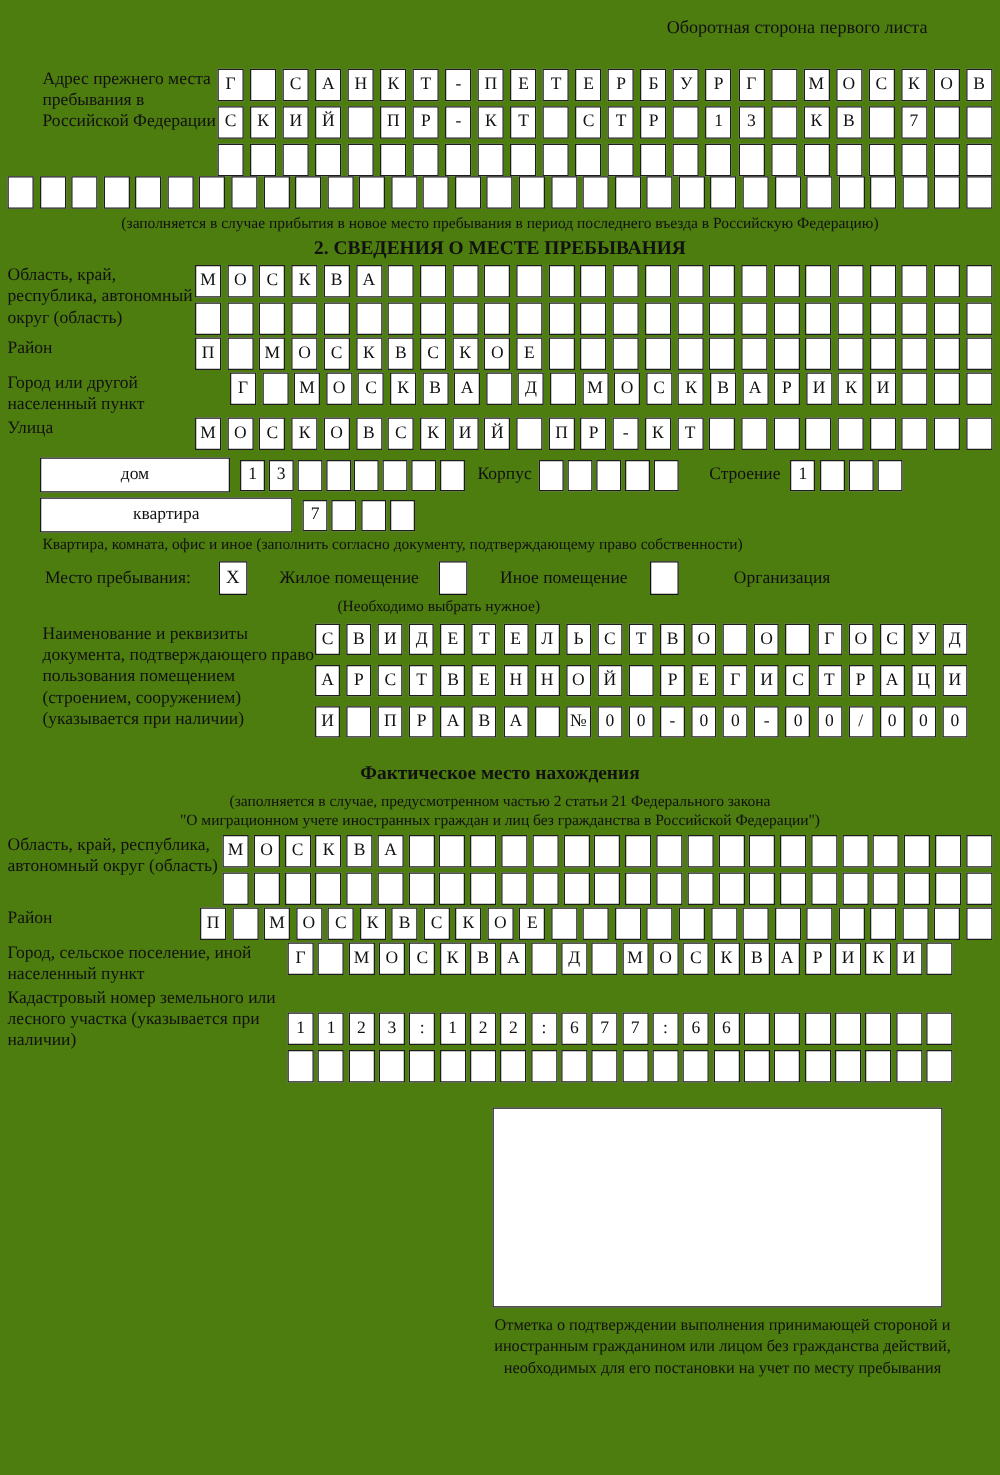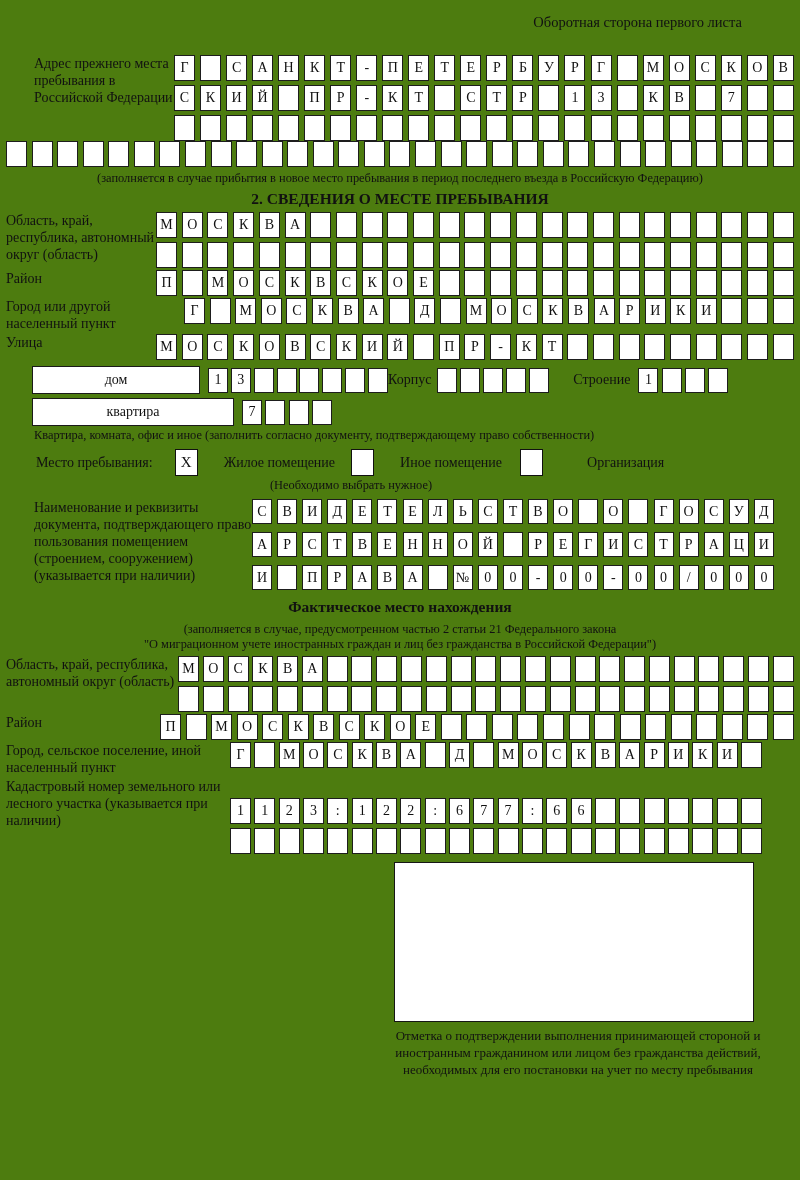--- a/index.html
+++ b/index.html
@@ -42,21 +42,21 @@
   .chk {
     width:23px; height:27px; border:1.6px solid #111; display:inline-flex;
     align-items:center; justify-content:center; font-size:15px; background:#fff;
     flex:0 0 auto;
   }
   .stamp-box {
     width:360px; height:160px; border:1.8px solid #161616; margin-left:388px;
     background:#fff;
   }
   .stamp-cap { width:412px; margin-left:366px; text-align:center; font-size:13px; line-height:17px; margin-top:5px; }
-  .mt2{margin-top:2px}.mt4{margin-top:4px}.mt6{margin-top:6px}.mt8{margin-top:8px}
+  .mt2{margin-top:2px}.mt4{margin-top:4px}.mt6{margin-top:6px}.mt8{margin-top:20px}
 </style>
 </head>
 <body>
 
 <div class="page">
 
   <div class="hdr">Оборотная сторона первого листа</div>
 
   <div class="blockA">
     <div class="flabel">Адрес прежнего места пребывания в Российской Федерации</div>
@@ -330,32 +330,32 @@
           <span class="cell"></span>
           <span class="cell"></span>
           <span class="cell"></span>
           <span class="cell"></span>
           <span class="cell"></span>
         </div>
     </div>
   </div>
 
   <div class="inlineRow mt6" style="padding-left:26px">
-    <div class="labelbox" style="width:168px">дом</div>
+    <div class="labelbox" style="width:152px">дом</div>
     <div class="minicells narrow cells" style="width:180px;margin:0 0 0 8px">
         <span class="cell">1</span>
         <span class="cell">3</span>
         <span class="cell"></span>
         <span class="cell"></span>
         <span class="cell"></span>
         <span class="cell"></span>
         <span class="cell"></span>
         <span class="cell"></span>
       </div>
-    <div class="inline-lbl" style="">Корпус</div>
+    <div class="inline-lbl" style="margin-left:10px">Корпус</div>
     <div class="minicells narrow cells" style="width:112px;margin:0 0 0 6px">
         <span class="cell"></span>
         <span class="cell"></span>
         <span class="cell"></span>
         <span class="cell"></span>
         <span class="cell"></span>
       </div>
     <div class="inline-lbl" style="margin-left:24px">Строение</div>
     <div class="minicells narrow cells" style="width:90px;margin:0 0 0 8px">
         <span class="cell">1</span>

